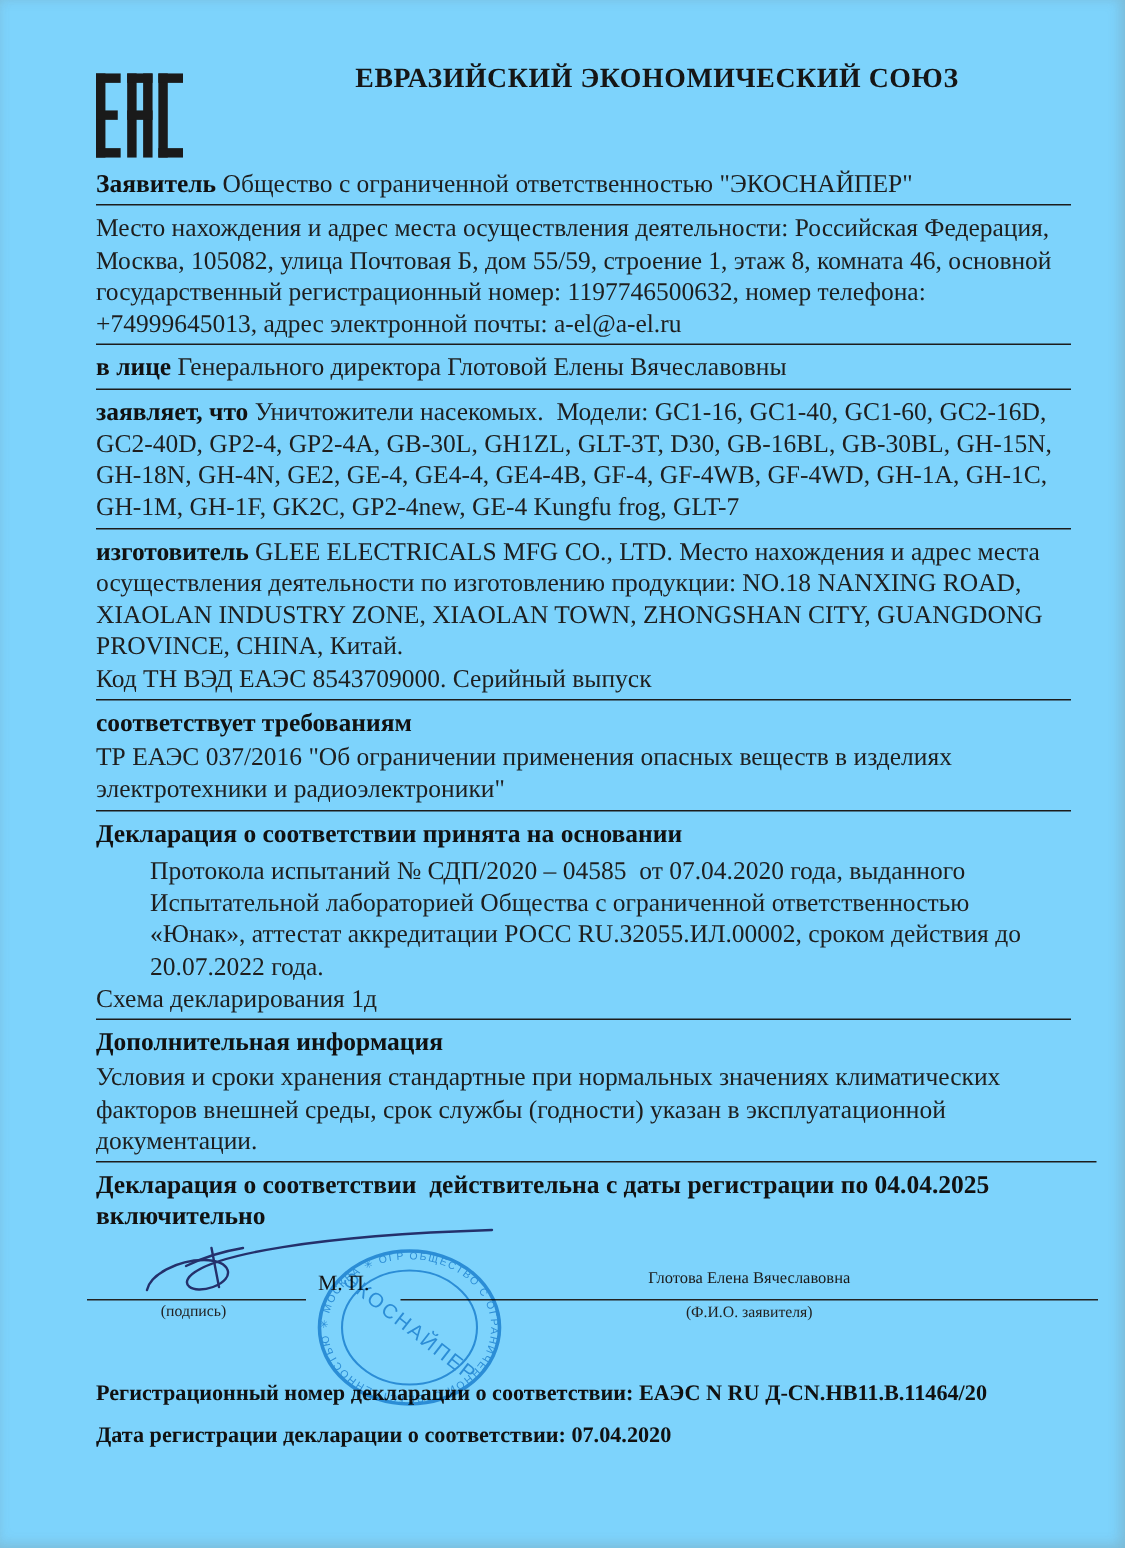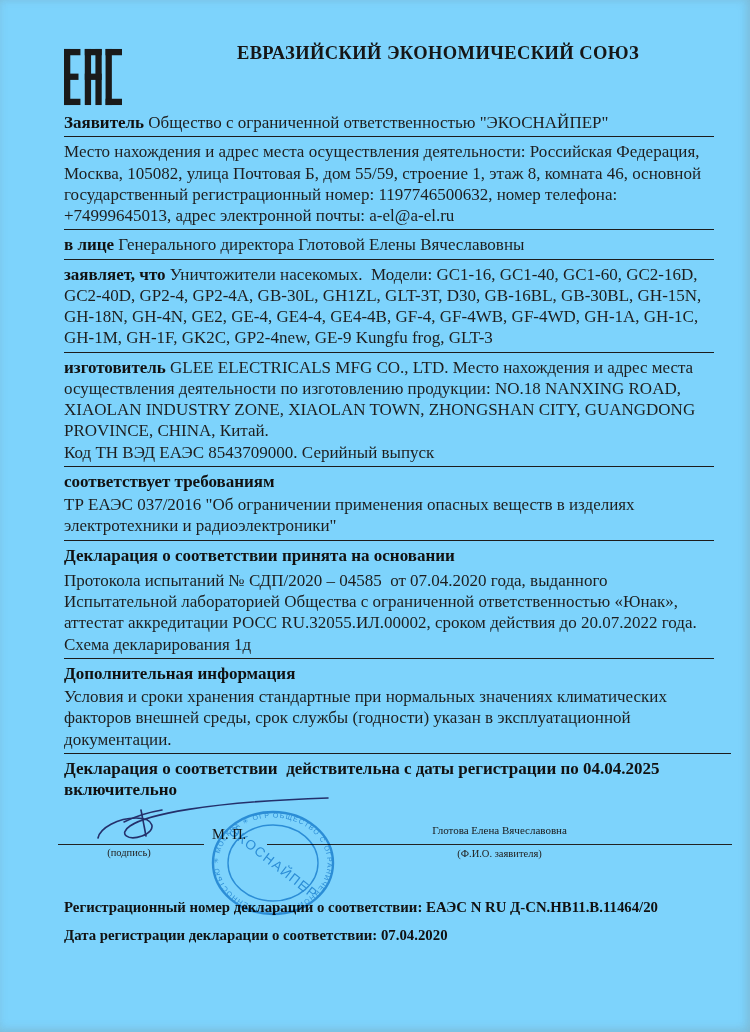--- a/index.html
+++ b/index.html
@@ -18,21 +18,21 @@
   .eac { flex:0 0 auto; margin-top:8px; }
   .titles { flex:1 1 auto; text-align:center; padding-left:40px; margin-top:2px; }
   .title { font-weight:bold; font-size:18.5px; letter-spacing:.4px; line-height:1.25; color:#161616; }
 
   
   p.ln { font-size:17px; line-height:1.25; white-space:pre-wrap; }
   .lbl { font-weight:bold; color:#111; }
   .b { font-weight:bold; color:#111; }
   .rule { border-bottom:1.6px solid #1c1c1c; height:1px; margin:3px 0 4px 0; width:650px; }
   .rule.w { width:667px; }
-  .mt2{margin-top:2px;} .mt4{margin-top:4px;} .mt6{margin-top:6px;}
+  .mt2{margin-top:2px;} .mt4{margin-top:4px;margin-left:36px;} .mt6{margin-top:6px;}
 
   
   .sig { position:relative; height:88px; margin-top:6px; }
   .sig .line { position:absolute; border-bottom:1.4px solid #222; }
   .sig .l-line { left:-6px; top:38px; width:146px; }
   .sig .r-line { left:203px; top:38px; width:465px; }
   .cap { position:absolute; font-size:10.5px; color:#222; text-align:center; }
   .cap-sign { left:10px; top:41px; width:110px; }
   .cap-fio { left:203px; top:42px; width:465px; }
   .mp { position:absolute; left:148px; top:20px; font-size:14.5px; color:#161616; }
@@ -77,21 +77,21 @@
 
     <p class="ln mt6"><span class="lbl">Заявитель</span> <span>Общество с ограниченной ответственностью "ЭКОСНАЙПЕР"</span></p>
     <div class="rule"></div>
 
     <p class="ln">Место нахождения и адрес места осуществления деятельности: Российская Федерация, Москва, 105082, улица Почтовая Б, дом 55/59, строение 1, этаж 8, комната 46, основной государственный регистрационный номер: 1197746500632, номер телефона: +74999645013, адрес электронной почты: a-el@a-el.ru</p>
     <div class="rule"></div>
 
     <p class="ln"><span class="lbl">в лице</span> <span>Генерального директора Глотовой Елены Вячеславовны</span></p>
     <div class="rule"></div>
 
-    <p class="ln"><span class="lbl">заявляет, что</span> <span>Уничтожители насекомых.  Модели: GC1-16, GC1-40, GC1-60, GC2-16D, GC2-40D, GP2-4, GP2-4A, GB-30L, GH1ZL, GLT-3T, D30, GB-16BL, GB-30BL, GH-15N, GH-18N, GH-4N, GE2, GE-4, GE4-4, GE4-4B, GF-4, GF-4WB, GF-4WD, GH-1A, GH-1C, GH-1M, GH-1F, GK2C, GP2-4new, GE-9 Kungfu frog, GLT-3</span></p>
+    <p class="ln"><span class="lbl">заявляет, что</span> <span>Уничтожители насекомых.  Модели: GC1-16, GC1-40, GC1-60, GC2-16D, GC2-40D, GP2-4, GP2-4A, GB-30L, GH1ZL, GLT-3T, D30, GB-16BL, GB-30BL, GH-15N, GH-18N, GH-4N, GE2, GE-4, GE4-4, GE4-4B, GF-4, GF-4WB, GF-4WD, GH-1A, GH-1C, GH-1M, GH-1F, GK2C, GP2-4new, GE-4 Kungfu frog, GLT-7</span></p>
     <div class="rule"></div>
 
     <p class="ln"><span class="lbl">изготовитель</span> <span>GLEE ELECTRICALS MFG CO., LTD. Место нахождения и адрес места осуществления деятельности по изготовлению продукции: NO.18 NANXING ROAD, XIAOLAN INDUSTRY ZONE, XIAOLAN TOWN, ZHONGSHAN CITY, GUANGDONG PROVINCE, CHINA, Китай.</span></p>
     <p class="ln">Код ТН ВЭД ЕАЭС 8543709000. Серийный выпуск</p>
     <div class="rule"></div>
 
     <p class="ln b">соответствует требованиям</p>
     <p class="ln mt2">ТР ЕАЭС 037/2016 "Об ограничении применения опасных веществ в изделиях электротехники и радиоэлектроники"</p>
     <div class="rule"></div>
 

